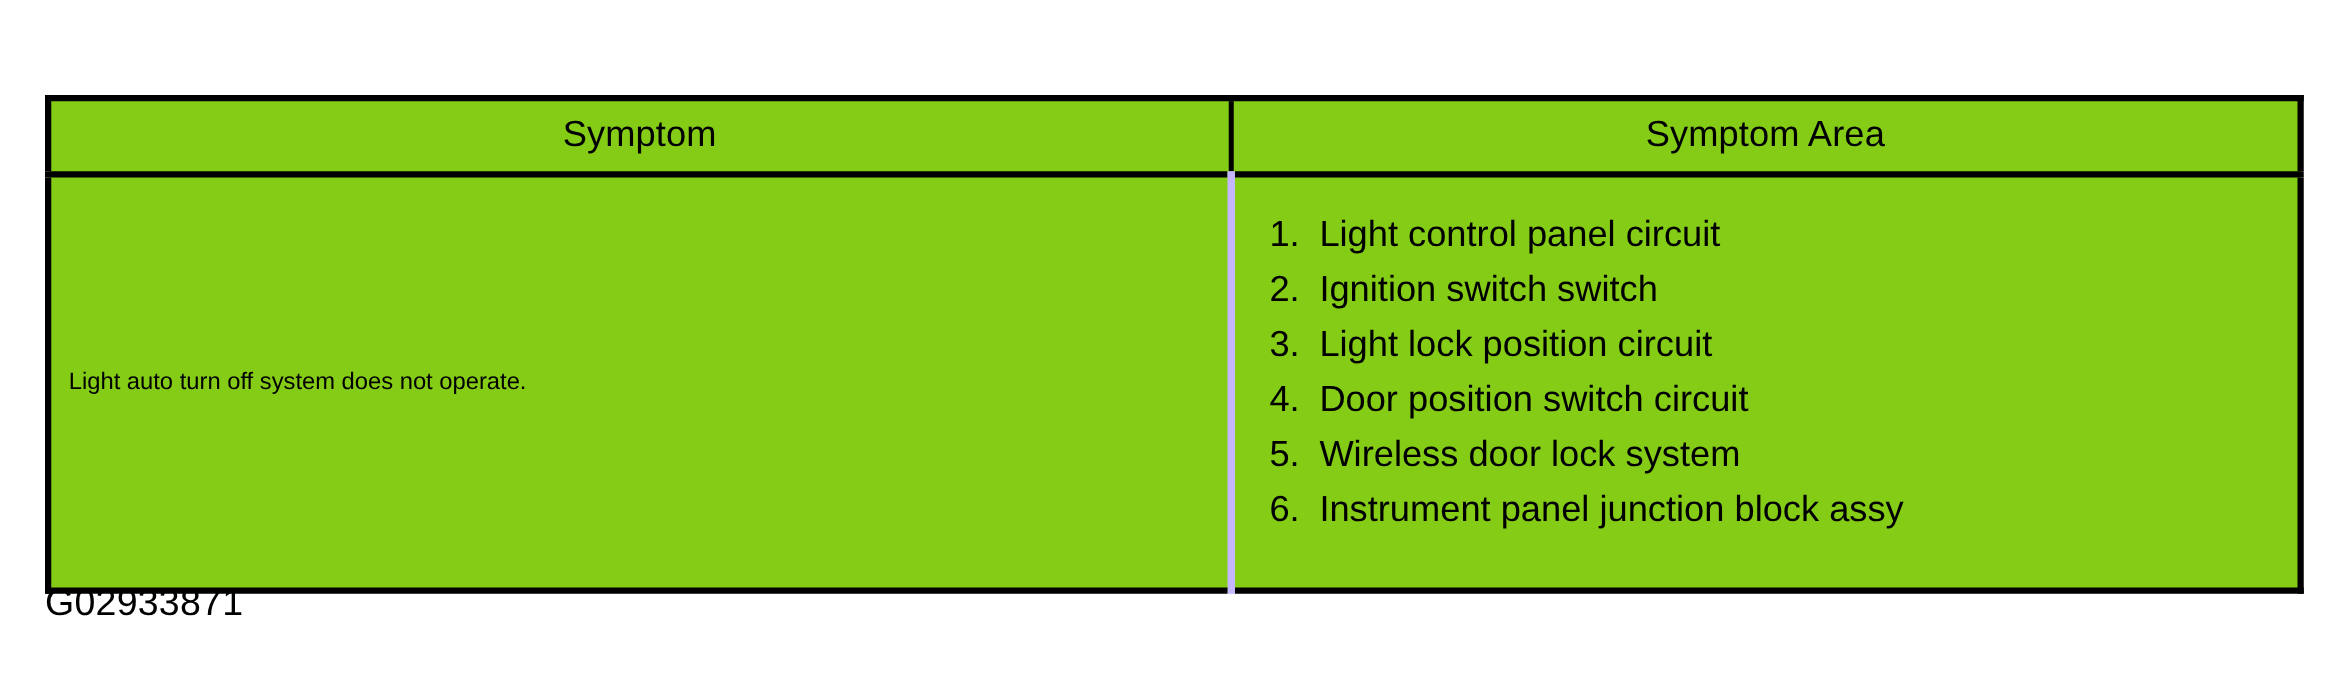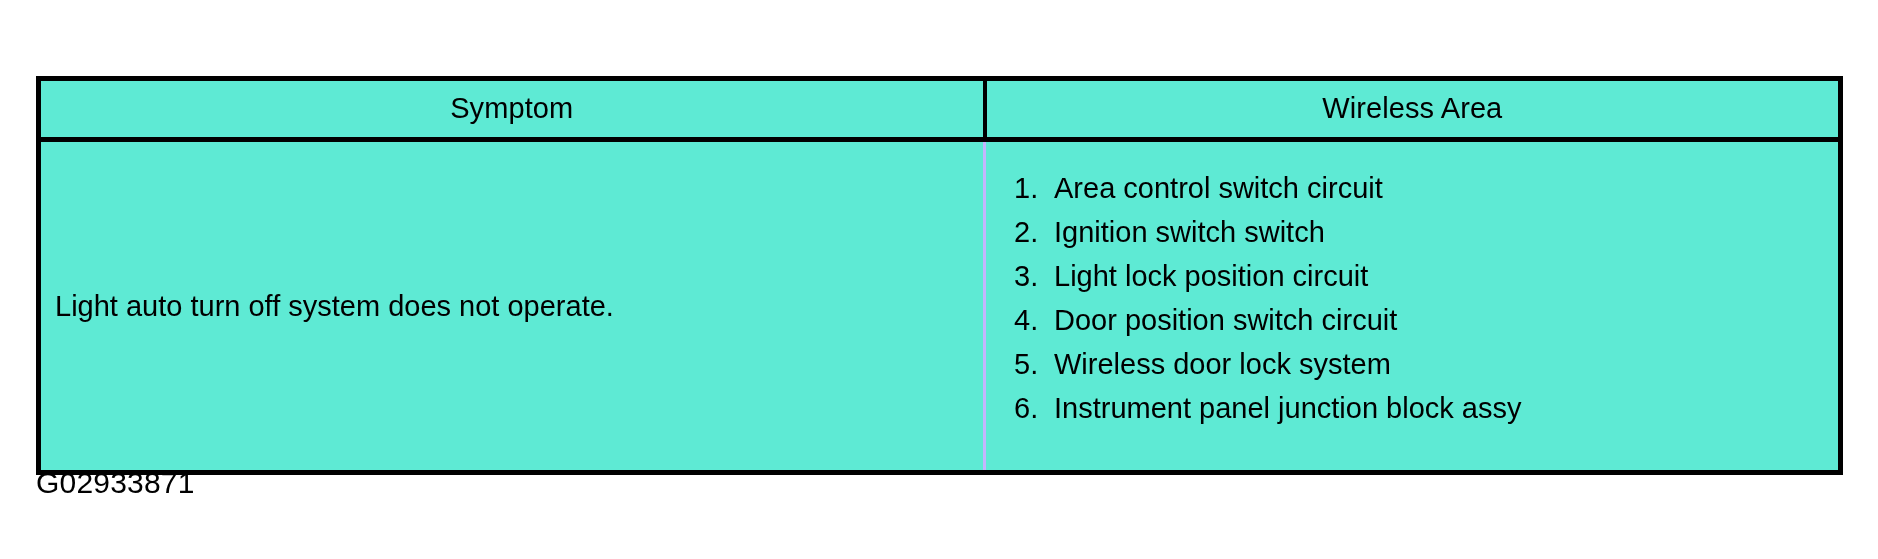--- a/index.html
+++ b/index.html
@@ -38,21 +38,21 @@
   }
 
   .symptom-table col.col-symptom { width: 946px; }
   .symptom-table col.col-suspect { width: 856px; }
 
   .symptom-table th,
   .symptom-table td {
     padding: 0;
     margin: 0;
     vertical-align: middle;
-    background: #5eead4;
+    background: #84cc16;
   }
 
   
   .head-row th {
     height: 56px;
     border-bottom: 5px solid #000000;
     text-align: center;
     font-weight: normal;
     font-size: 29px;
     line-height: 1.1;
@@ -60,24 +60,24 @@
   }
   .head-row th.th-symptom {
     border-right: 4px solid #000000;
   }
 
   
   .body-row td {
     height: 292px;
   }
   .body-row td.td-symptom {
-    border-right: 3px solid #c4b5fd;
+    border-right: 6px solid #c4b5fd;
     padding-left: 14px;
     padding-right: 14px;
-    font-size: 29px;
+    font-size: 19px;
     line-height: 1.2;
     vertical-align: middle;
   }
   .body-row td.td-suspect {
     padding: 18px 14px 18px 28px;
     vertical-align: middle;
   }
 
   
   .suspect-list {
@@ -119,31 +119,31 @@
 <div class="page">
 
   <table class="symptom-table">
     <colgroup>
       <col class="col-symptom">
       <col class="col-suspect">
     </colgroup>
     <thead>
       <tr class="head-row">
         <th class="th-symptom">Symptom</th>
-        <th class="th-suspect">Wireless Area</th>
+        <th class="th-suspect">Symptom Area</th>
       </tr>
     </thead>
     <tbody>
       <tr class="body-row">
         <td class="td-symptom">Light auto turn off system does not operate.</td>
         <td class="td-suspect">
           <ol class="suspect-list">
             <li>
               <span class="num">1.</span>
-              <span class="txt">Area control switch circuit</span>
+              <span class="txt">Light control panel circuit</span>
             </li>
             <li>
               <span class="num">2.</span>
               <span class="txt">Ignition switch switch</span>
             </li>
             <li>
               <span class="num">3.</span>
               <span class="txt">Light lock position circuit</span>
             </li>
             <li>

